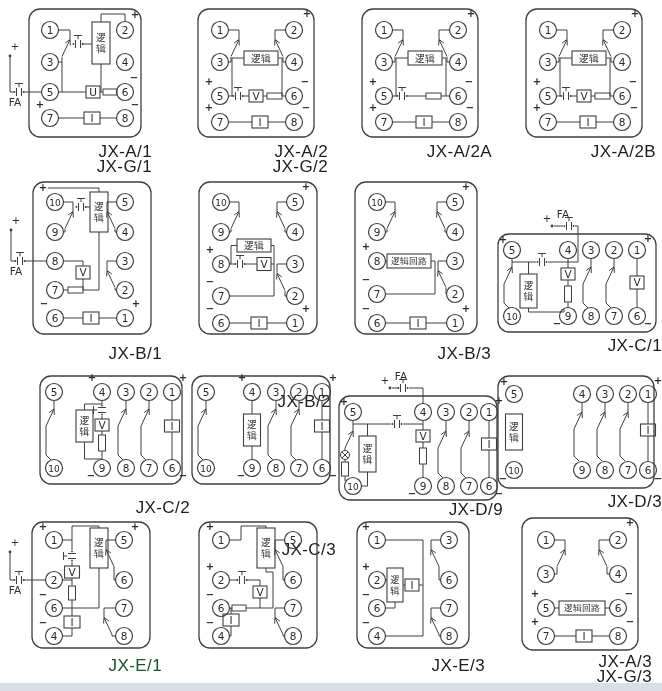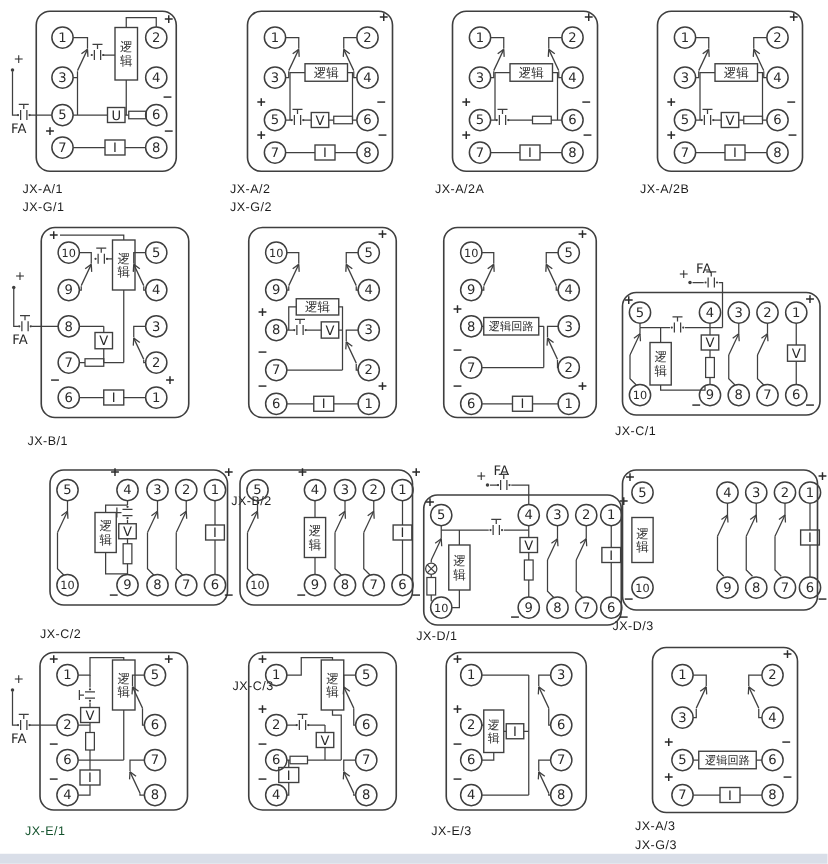--- a/index.html
+++ b/index.html
@@ -1,21 +1,21 @@
 <!DOCTYPE html>
 <html><head>
 <meta charset="utf-8">
 <style>
   html,body{margin:0;padding:0;}
   body{width:662px;height:691px;position:relative;overflow:hidden;
        font-family:"Liberation Sans",sans-serif;}
   #stage{position:absolute;left:0;top:0;width:662px;height:691px;}
   .cell{position:absolute;}
-  .cap{font-size:10px;font-weight:500;letter-spacing:.4px;line-height:15px;
-       text-align:left;font-family:"Liberation Sans",sans-serif;}
+  .cap{font-size:17px;font-weight:500;letter-spacing:.4px;line-height:15px;
+       text-align:right;font-family:"Liberation Sans",sans-serif;}
   .band{position:absolute;left:0;width:662px;height:8px;}
   svg{display:block;}
   svg text{font-family:"DejaVu Sans",sans-serif;}
 </style>
 </head>
 <body style="background: rgb(255, 255, 255);">
 
 <div id="stage">
     <div class="cell" style="left: 2px; top: 4px; width: 150px;">
       <svg viewBox="0 0 150 140" width="150" height="140">
@@ -507,20 +507,23 @@
         <text x="68" y="88.24" text-anchor="middle" fill="#2a2a2a" font-size="9" font-family="&quot;DejaVu Sans&quot;,sans-serif">逻辑回路</text>
         <path d="M44.5 85 L46 85" fill="none" stroke="#3f3f3f" stroke-width="1"></path>
         <path d="M90 85 L94 85" fill="none" stroke="#3f3f3f" stroke-width="1"></path>
         <path d="M94 85 L94 118" fill="none" stroke="#3f3f3f" stroke-width="1"></path>
         <path d="M44.5 118 L94 118" fill="none" stroke="#3f3f3f" stroke-width="1"></path>
         <path d="M44.5 147 L69 147" fill="none" stroke="#3f3f3f" stroke-width="1"></path>
         <rect x="69" y="141" width="16" height="12" fill="none" stroke="#3f3f3f" stroke-width="1.1"></rect>
         <text x="77" y="150.78" text-anchor="middle" fill="#2a2a2a" font-size="10.5" font-family="&quot;DejaVu Serif&quot;,serif">I</text>
         <path d="M85 147 L105.5 147" fill="none" stroke="#3f3f3f" stroke-width="1"></path>
       </svg>
+      <div class="cap" style="color: rgb(29, 29, 29); padding-left: 0px;">
+        <div>JX-B/3</div>
+      </div>
     </div>
     <div class="cell" style="left: 490px; top: 190px; width: 172px;">
       <svg viewBox="0 0 172 148" width="172" height="148">
         <text x="57" y="32" text-anchor="middle" fill="#2a2a2a" font-size="10" font-weight="500">+</text>
         <text x="73" y="28" text-anchor="middle" fill="#2a2a2a" font-size="10.5" font-weight="500">FA</text>
         <circle cx="62" cy="36" r="1.4" fill="#3f3f3f"></circle>
         <path d="M64 36 L73 36" fill="none" stroke="#3f3f3f" stroke-width="1"></path>
         <g>
           <line x1="76.5" y1="32" x2="76.5" y2="40" stroke="#3f3f3f" stroke-width="1"></line>
           <line x1="81.5" y1="32" x2="81.5" y2="40" stroke="#3f3f3f" stroke-width="1"></line>
@@ -832,21 +835,21 @@
           <line x1="136" y1="77" x2="131.15520851422258" y2="80.53949084747207" stroke="#3f3f3f" stroke-width="1"></line>
           <line x1="136" y1="77" x2="136.36072683792497" y2="82.98914652921438" stroke="#3f3f3f" stroke-width="1"></line>
         </g>
         <path d="M128 94 L128 119 L133 124" fill="none" stroke="#3f3f3f" stroke-width="1"></path>
         <path d="M156 66.5 L156 84" fill="none" stroke="#3f3f3f" stroke-width="1"></path>
         <rect x="148.5" y="84" width="15" height="12" fill="none" stroke="#3f3f3f" stroke-width="1.1"></rect>
         <text x="156" y="93.78" text-anchor="middle" fill="#2a2a2a" font-size="10.5" font-family="&quot;DejaVu Serif&quot;,serif">I</text>
         <path d="M156 96 L156 123.5" fill="none" stroke="#3f3f3f" stroke-width="1"></path>
       </svg>
       <div class="cap" style="color: rgb(29, 29, 29); padding-left: 0px;">
-        <div>JX-D/1</div>
+        <div>JX-D/9</div>
       </div>
     </div>
     <div class="cell" style="left: 490px; top: 362px; width: 172px;">
       <svg viewBox="0 0 172 132" width="172" height="132">
         <rect x="8" y="14" width="156" height="112" rx="11" ry="11" fill="none" stroke="#3f3f3f" stroke-width="1.3"></rect>
         <text x="14" y="23" text-anchor="middle" fill="#2a2a2a" font-size="10" font-weight="700">+</text>
         <text x="168" y="22" text-anchor="middle" fill="#2a2a2a" font-size="10" font-weight="700">+</text>
         <text x="13" y="120" text-anchor="middle" fill="#2a2a2a" font-size="10" font-weight="700">−</text>
         <text x="168" y="120" text-anchor="middle" fill="#2a2a2a" font-size="10" font-weight="700">−</text>
         <circle cx="24" cy="32" r="8.5" fill="none" stroke="#3f3f3f" stroke-width="1.2"></circle>

